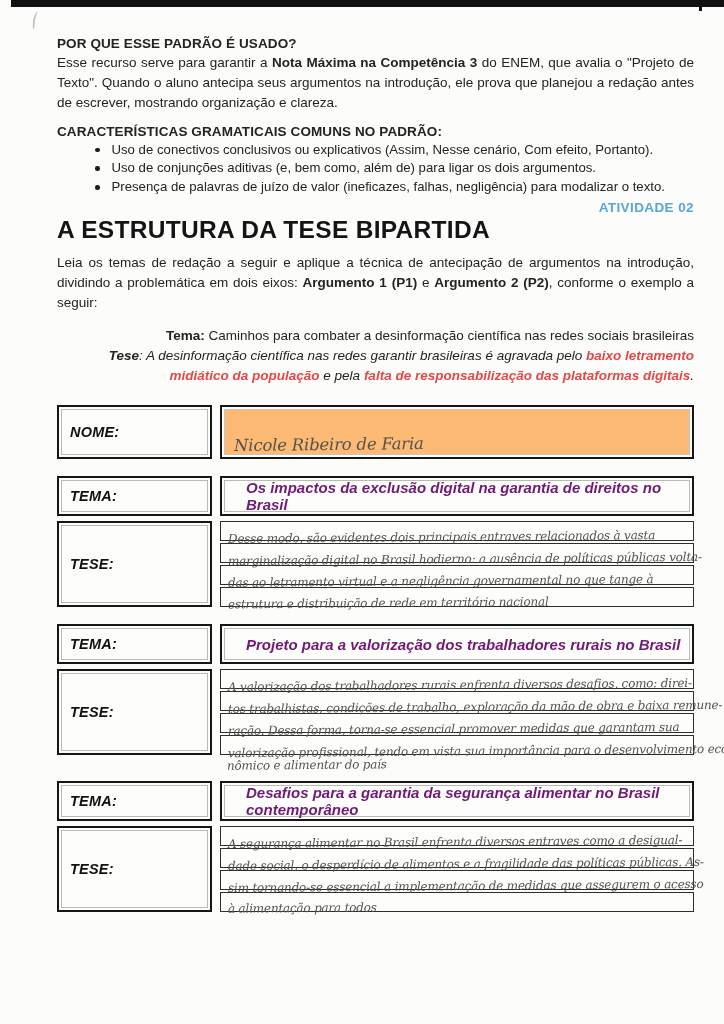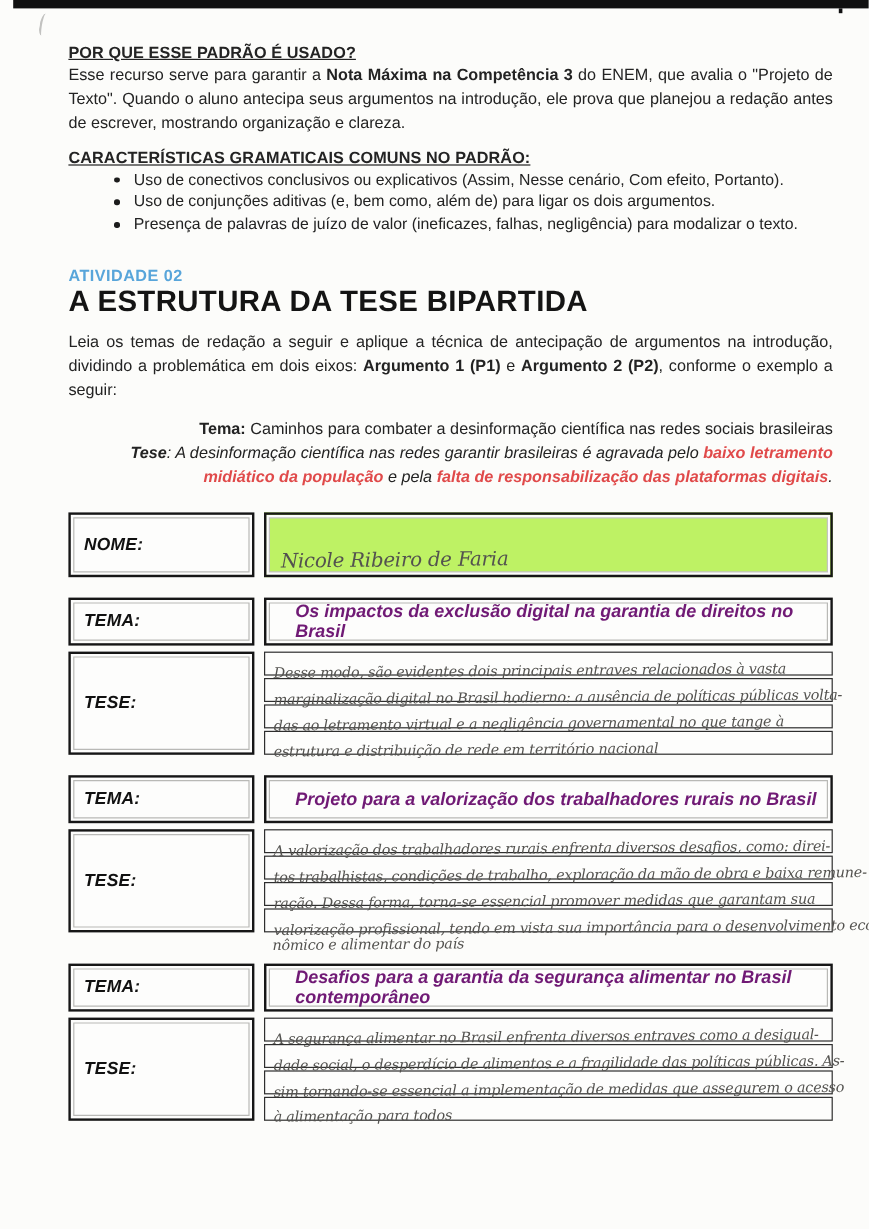--- a/index.html
+++ b/index.html
@@ -18,48 +18,48 @@
   .scan-top-bar::after{
     content:""; position:absolute; right:22px; top:7px; width:3px; height:4px; background:#101010;
   }
   .pencil-mark {
     position:absolute; left:33px; top:11px; width:7px; height:19px;
     border-left:2.5px solid #c2c2c0; border-radius:60% 0 0 40%;
     transform:rotate(8deg);
   }
   .content { padding:36px 30px 0 57px; }
 
-  .sec-title { font-size:13.5px; font-weight:bold; letter-spacing:.1px;text-decoration:underline; }
+  .sec-title { font-size:13.5px; font-weight:bold; letter-spacing:.1px; }
   .para { font-size:13.5px; line-height:1.47; text-align:justify; margin-top:2px; }
   .b { font-weight:bold; }
 
   .features { margin-top:11px; }
   ul.feat-list { list-style:none; margin-top:2px; }
   ul.feat-list li { display:flex; font-size:13.2px; line-height:1.43; padding-left:38px; }
   .dot { width:4.5px; height:4.5px; background:#1c1c1c; border-radius:50%; margin:7px 12px 0 0; flex:0 0 auto; }
 
-  .activity-label { margin-top:25px; text-align:left; font-size:13.5px; font-weight:bold; color:#58a5da; letter-spacing:.4px; }
+  .activity-label { margin-top:3px; text-align:right; font-size:13.5px; font-weight:bold; color:#58a5da; letter-spacing:.4px; }
   .activity-title { text-align:left; font-size:24.5px; font-weight:bold; letter-spacing:.3px; margin-top:1px; color:#141414; }
 
   .instruction { margin-top:9px; }
   .example { margin-top:13px; font-size:13.5px; line-height:1.5;text-align:right; }
   .example .tema-line { }
   .example .tese-line { font-style:italic; }
   .red { color:#e04a4a; font-weight:bold; font-style:italic; }
 
   .label-box {
     border:2px solid #161616; background:#fdfdfc;
     font-size:14.5px; font-weight:bold; font-style:italic; letter-spacing:.2px;
     display:flex; align-items:center; padding-left:11px; color:#111;
     box-shadow: inset 0 0 0 2px #fdfdfc, inset 0 0 0 3px #b9b9b6;
     flex:0 0 155px;
   }
   .nome-row { display:flex; gap:8px; margin-top:19px; height:54px; }
   .value-box {
-    flex:1; border:2px solid #161616; background:#bef264; position:relative;
+    flex:1; border:2px solid #161616; background:#fdba74; position:relative;
     box-shadow: inset 0 0 0 2px #fdfdfc, inset 0 0 0 3px #c4c4c1;
   }
   .hand {
     font-family:"DejaVu Serif", serif; font-style:italic; color:#53524f;
     white-space:nowrap; letter-spacing:-.2px;
   }
   .nome-row .hand { position:absolute; left:12px; bottom:3px; font-size:16.5px; transform:rotate(-.6deg); }
 
   .wtable { margin-top:17px; }
   .wtable .tema-row { display:flex; gap:8px; height:40px; }

